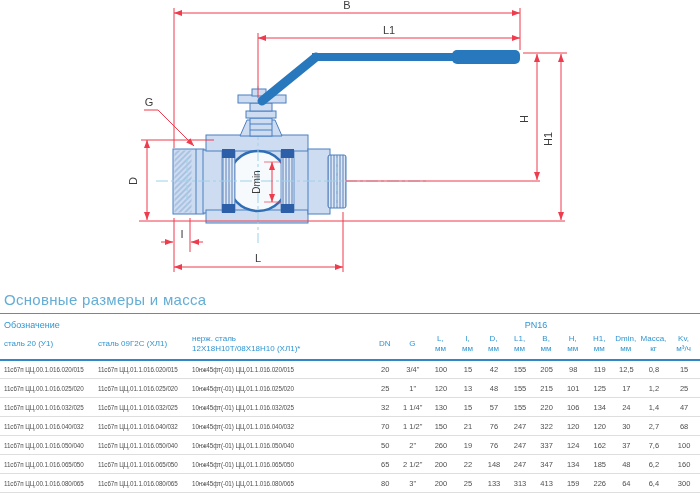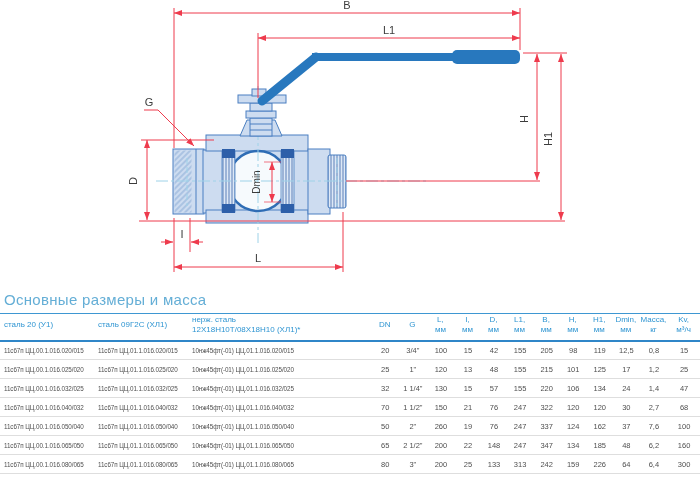--- a/index.html
+++ b/index.html
@@ -158,20 +158,24 @@
         <col style="width:25px">
         <col style="width:26px">
       <col style="width:26px">
         <col style="width:26px">
         <col style="width:26px">
       <col style="width:26px">
         <col style="width:28px">
         <col style="width:31px">
     </colgroup>
     <thead>
+      <tr>
+        <th class="desig-th" colspan="3">Обозначение</th>
+        <th class="pn-th" colspan="12">PN16</th>
+      </tr>
       <tr class="sub">
         <th>сталь 20 (У1)</th>
         <th>сталь 09Г2С (ХЛ1)</th>
         <th>нерж. сталь
 12Х18Н10Т/08Х18Н10 (ХЛ1)*</th>
         <th class="num">DN</th>
         <th class="num">G</th>
         <th class="num">L,
 мм</th>
         <th class="num">I,
@@ -300,21 +304,21 @@
       <tr>
         <td class="lft"><span class="sq">11с67п ЦЦ.00.1.016.080/065</span></td>
         <td class="lft"><span class="sq">11с67п ЦЦ.01.1.016.080/065</span></td>
         <td class="lft"><span class="sq">10нж45фт(-01) ЦЦ.01.1.016.080/065</span></td>
         <td>80</td>
         <td>3"</td>
         <td>200</td>
         <td>25</td>
         <td>133</td>
         <td>313</td>
-        <td>242</td>
+        <td>413</td>
         <td>159</td>
         <td>226</td>
         <td>64</td>
         <td>6,4</td>
         <td>300</td>
       </tr>
     </tbody>
   </table>
 </div>
 

